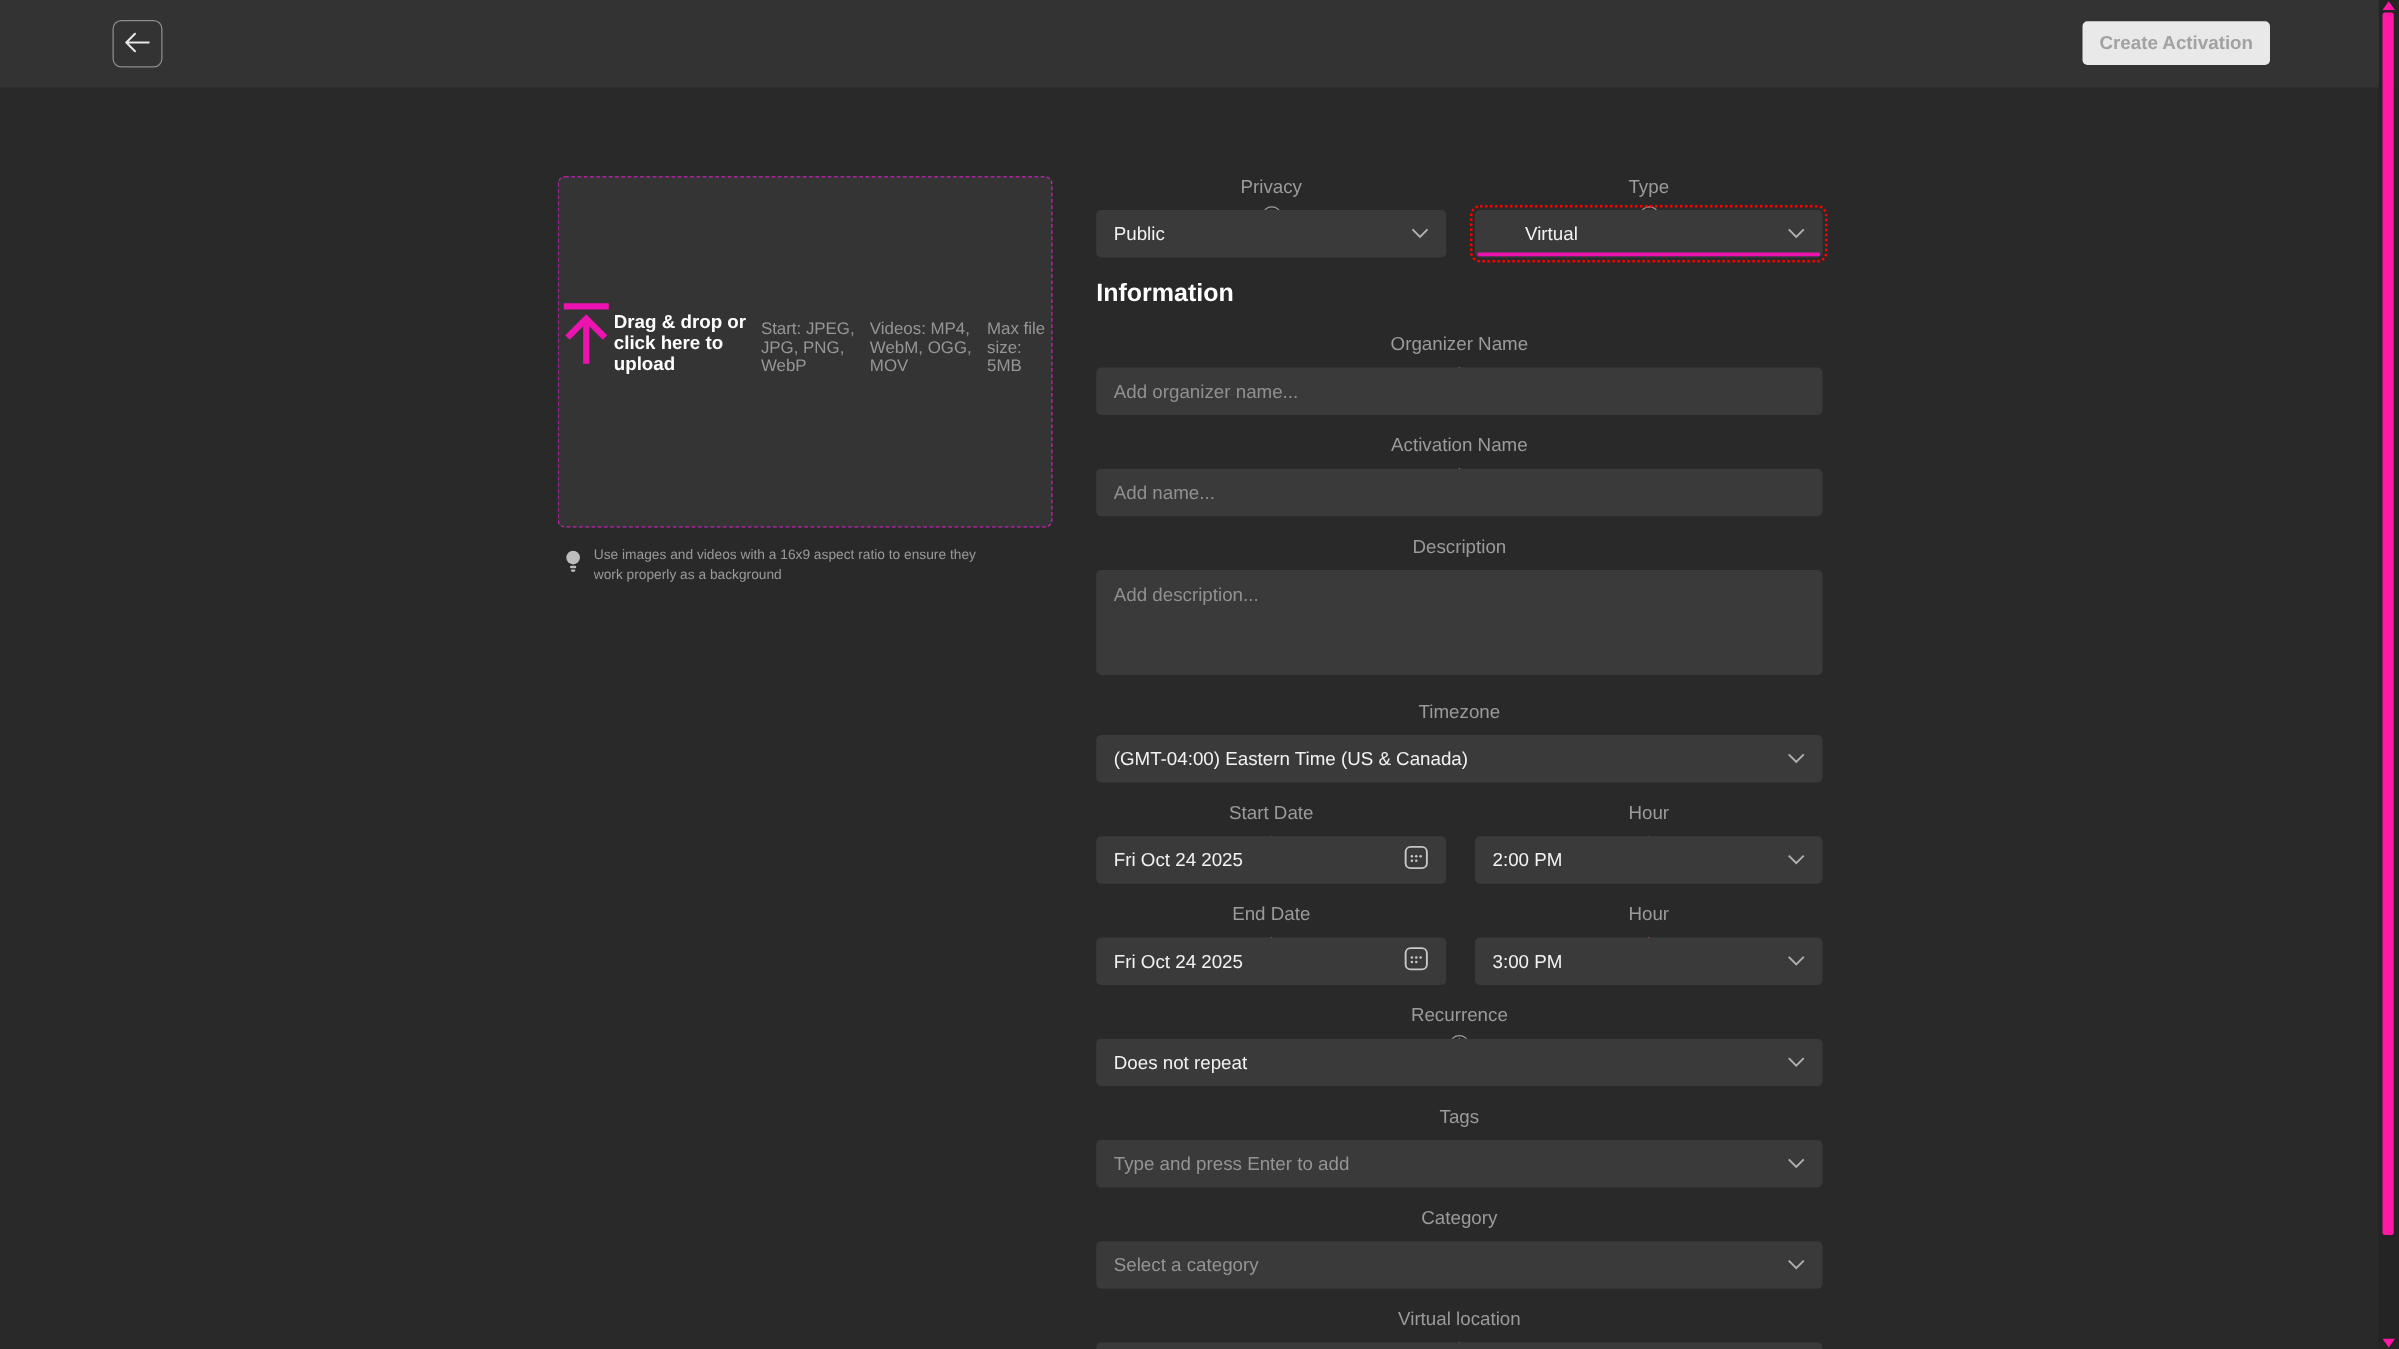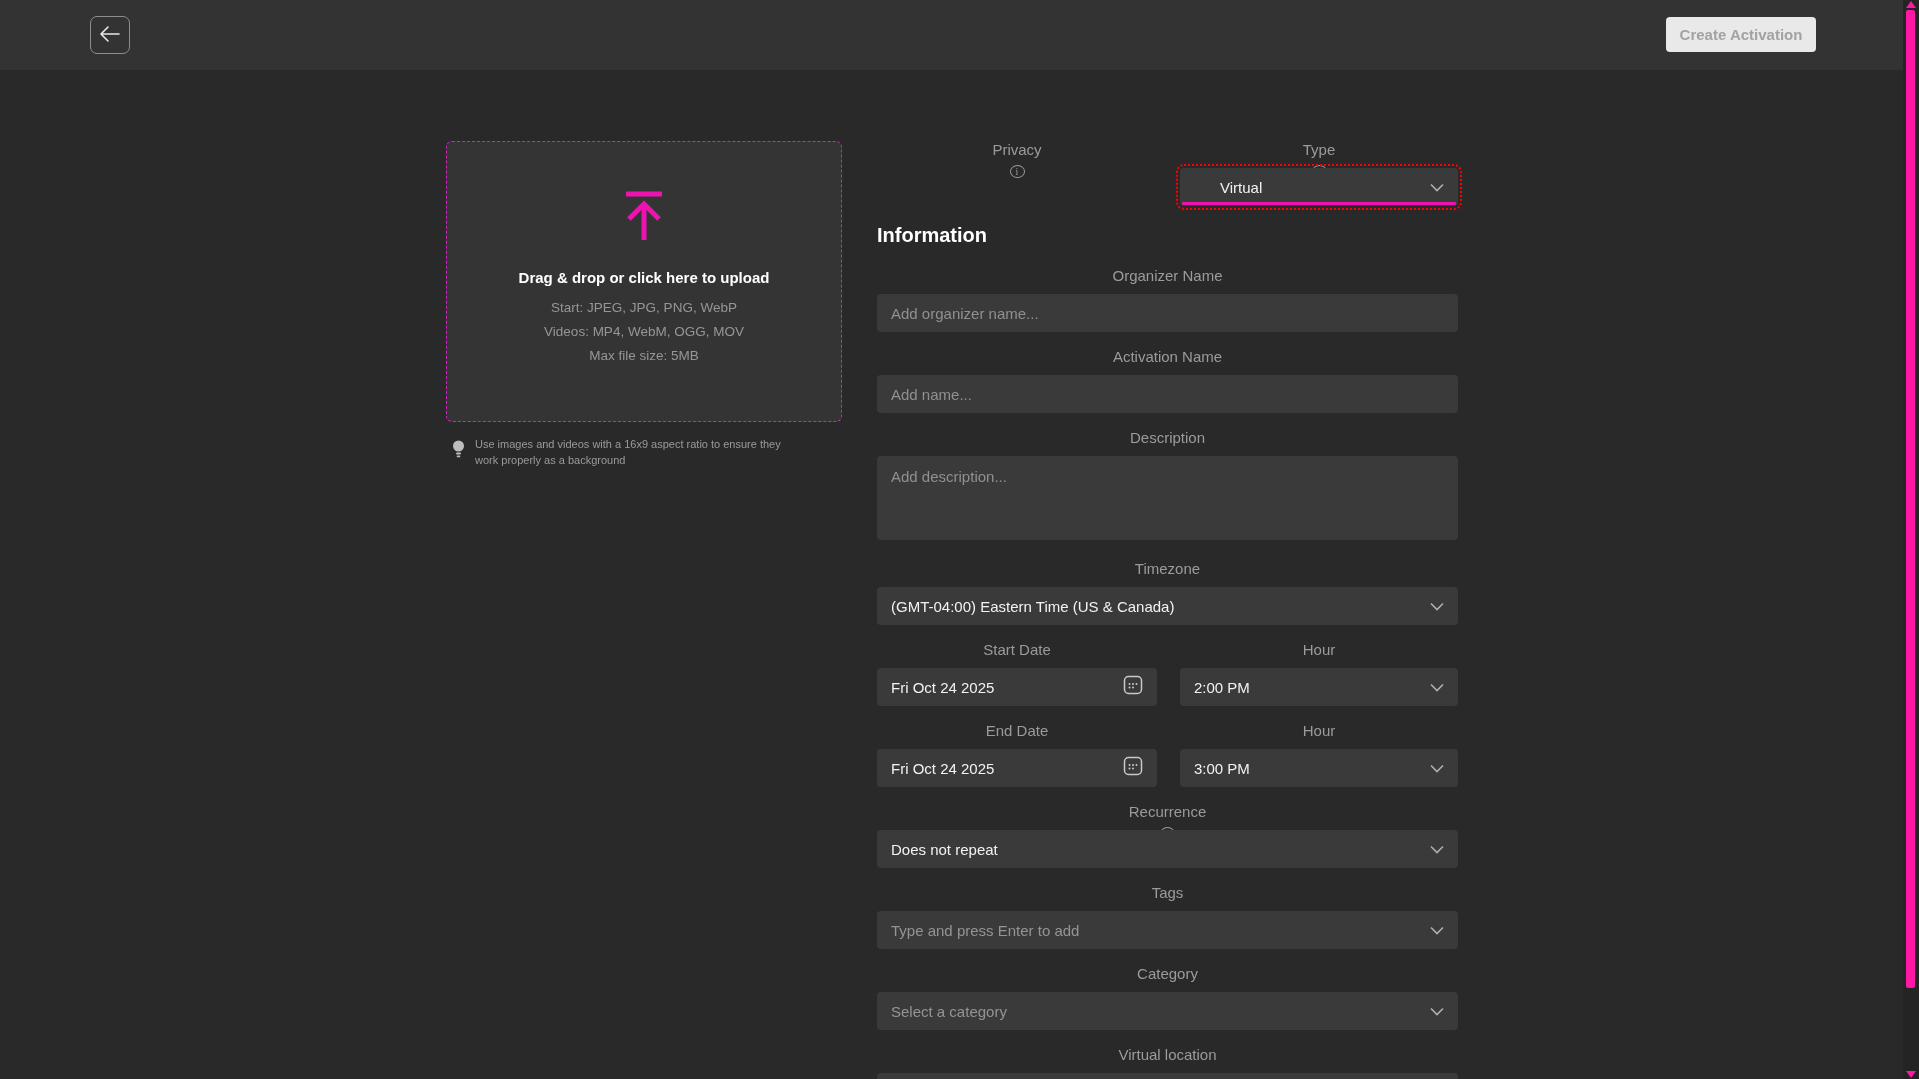--- a/index.html
+++ b/index.html
@@ -12,21 +12,21 @@
   .back-btn { position:absolute; left:90px; top:16px; width:40px; height:38px;
               border:1px solid #8d8d8d; border-radius:7px; background:transparent;
               display:flex; align-items:center; justify-content:center; cursor:pointer; }
   .create-btn { position:absolute; left:1666px; top:17px; width:150px; height:35px;
                 background:#e9e9e9; color:#a2a2a2; border:none; border-radius:4px;
                 font-size:15px; font-weight:700; font-family:"Liberation Sans",sans-serif; }
 
   
   .upload-box { position:absolute; left:446px; top:141px; width:396px; height:281px;
                 background:#343434; border:1px dashed #d81fc4; border-radius:6px;
-                display:flex; flex-direction:column; align-items:center; justify-content:center;
+                display:flex; align-items:center; justify-content:center;
                 cursor:pointer; }
   .upload-icon { margin-bottom:22px; }
   .upload-title { color:#ffffff; font-size:15px; font-weight:700; margin-bottom:14px; }
   .upload-line { color:#969696; font-size:13.5px; margin-bottom:9px; }
   .upload-hint { position:absolute; left:452px; top:437px; width:390px; display:flex; gap:10px; }
   .bulb { flex:0 0 auto; margin-top:3px; }
   .hint-text { color:#9a9a9a; font-size:11px; line-height:1.45; max-width:330px; }
 
   
   .form-col { position:absolute; left:877px; top:141px; width:581px; }
@@ -109,20 +109,28 @@
   </div>
 
   <div class="form-col">
 
     <div class="row2 field">
       <div>
         <div class="label">
           <span>Privacy</span>
           <span class="info-icon">i</span>
         </div>
+        <div class="control">
+          <span class="value">Public</span>
+          <span class="chev">
+            <svg width="14" height="9" viewBox="0 0 14 9" fill="none">
+              <path d="M1 1.5 L7 7.5 L13 1.5" stroke="#b0b0b0" stroke-width="1.6" fill="none"></path>
+            </svg>
+          </span>
+        </div>
       </div>
       <div>
         <div class="label">
           <span>Type</span>
           <span class="info-icon">i</span>
         </div>
         <div class="control focus-red">
           <span class="value">Virtual</span>
           <span class="chev">
             <svg width="14" height="9" viewBox="0 0 14 9" fill="none">

